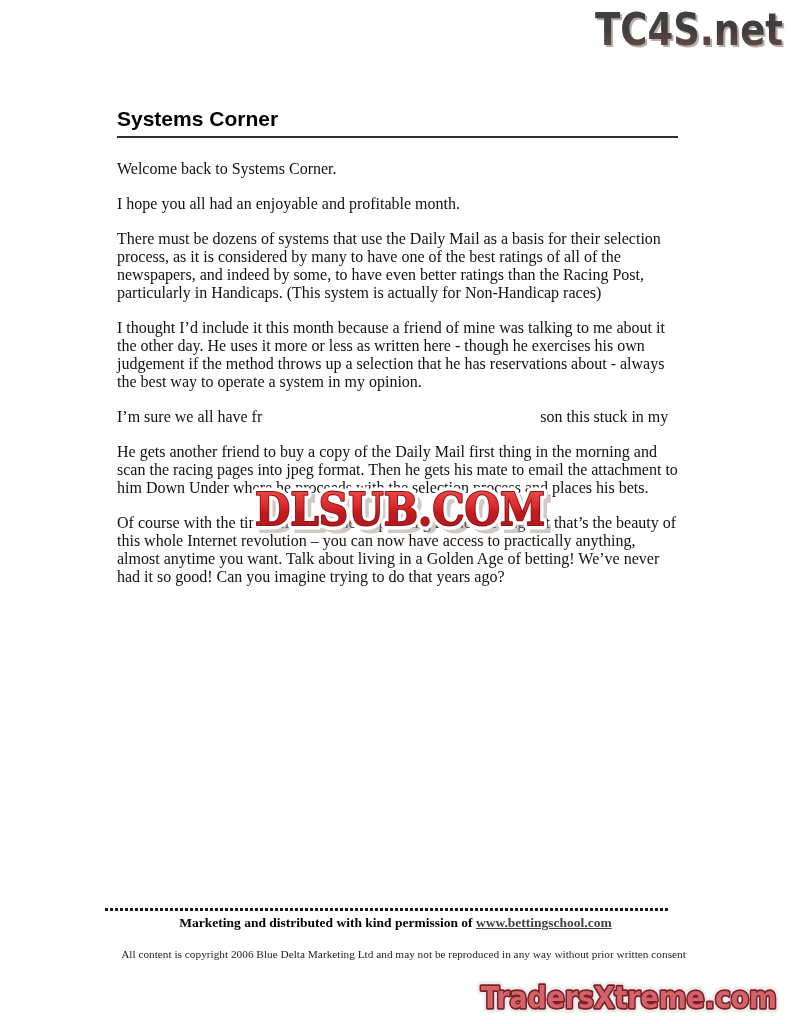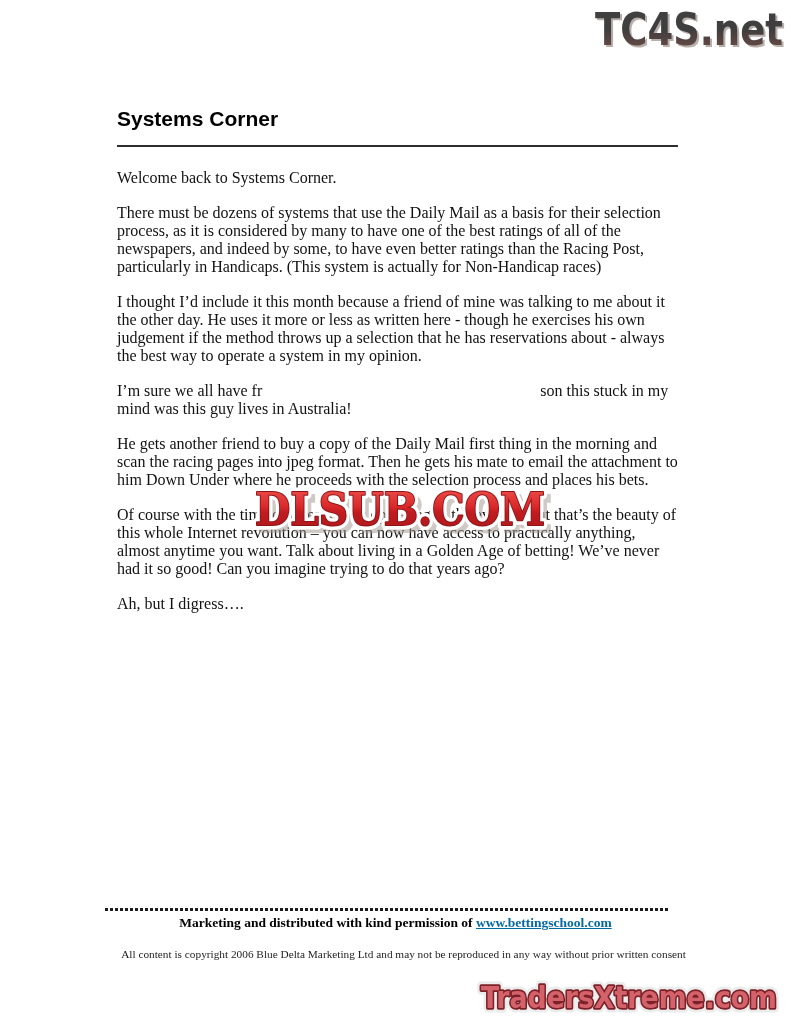--- a/index.html
+++ b/index.html
@@ -5,21 +5,21 @@
   html,body { margin:0; padding:0; background:#888; }
   .page {
     position:relative; width:791px; height:1024px; margin:0 auto;
     background:#ffffff; overflow:hidden;
     font-family:"Liberation Serif", serif; color:#111;
   }
   .content { position:absolute; left:117px; top:107px; width:561px; }
   h1.title {
     font-family:"Liberation Sans", sans-serif;
     font-size:21px; line-height:24px; font-weight:bold; color:#000;
-    margin:0 0 22px 0; padding-bottom:14px; border-bottom:2px solid #2e2e2e;
+    margin:0 0 22px 0; padding-bottom:5px; border-bottom:2px solid #2e2e2e;
   }
   p.para { font-size:16px; line-height:18px; margin:12px 0 17px 0; }
   .wm-gap { display:inline-block; width:278px; }
 
   
   .logo-tc4s { position:absolute; top:1px; right:2px; }
   .tc4s-sh { font:bold 44px "DejaVu Sans", sans-serif; fill:#b8aeab; }
   .tc4s-tx { font:bold 44px "DejaVu Sans", sans-serif; fill:url(#tcgrad); }
 
   
@@ -65,52 +65,51 @@
       </linearGradient>
     </defs>
     <text class="tc4s-sh" x="196" y="46" text-anchor="end" textLength="188" lengthAdjust="spacingAndGlyphs">TC4S.net</text>
     <text class="tc4s-tx" x="194" y="44" text-anchor="end" textLength="188" lengthAdjust="spacingAndGlyphs">TC4S.net</text>
   </svg>
 
   <div class="content">
     <h1 class="title">Systems Corner</h1>
 
     <p class="para">Welcome back to Systems Corner.</p>
+    <p class="para">I hope you all had an enjoyable and profitable month.</p>
     <p class="para">There must be dozens of systems that use the Daily Mail as a basis for their selection process, as it is considered by many to have one of the best ratings of all of the newspapers, and indeed by some, to have even better ratings than the Racing Post, particularly in Handicaps. (This system is actually for Non-Handicap races)</p>
     <p class="para">I thought I’d include it this month because a friend of mine was talking to me about it the other day. He uses it more or less as written here - though he exercises his own judgement if the method throws up a selection that he has reservations about - always the best way to operate a system in my opinion.</p>
 
     <p class="para">
       <span>I’m sure we all have fr</span><span class="wm-gap"></span><span>son this stuck in my</span><br>
-      <span>mind was this guy lives in Australia!</span>
     </p>
 
     <p class="para">He gets another friend to buy a copy of the Daily Mail first thing in the morning and scan the racing pages into jpeg format. Then he gets his mate to email the attachment to him Down Under where he proceeds with the selection process and places his bets.</p>
     <p class="para">Of course with the time difference he’s operating in the evening but that’s the beauty of this whole Internet revolution – you can now have access to practically anything, almost anytime you want. Talk about living in a Golden Age of betting! We’ve never had it so good! Can you imagine trying to do that years ago?</p>
-    <p class="para">Ah, but I digress….</p>
   </div>
 
   <svg class="wm" width="320" height="62" viewBox="0 0 320 62">
     <defs>
       <linearGradient id="wmgrad" x1="0" y1="0" x2="0" y2="1">
         <stop offset="0" stop-color="#ef5a52"></stop>
         <stop offset="0.45" stop-color="#d9282b"></stop>
         <stop offset="0.55" stop-color="#c01d20"></stop>
         <stop offset="1" stop-color="#a8161b"></stop>
       </linearGradient>
     </defs>
     <text class="wm-shadow" x="16" y="52" textLength="290" lengthAdjust="spacingAndGlyphs">DLSUB.COM</text>
     <text class="wm-outline" x="11" y="47" textLength="290" lengthAdjust="spacingAndGlyphs">DLSUB.COM</text>
     <text class="wm-edge" x="11" y="47" textLength="290" lengthAdjust="spacingAndGlyphs">DLSUB.COM</text>
     <text class="wm-fill" x="11" y="47" textLength="290" lengthAdjust="spacingAndGlyphs">DLSUB.COM</text>
   </svg>
 
   <div class="footer-rule"></div>
 
   <div class="permission">
-    <span>Marketing and distributed with kind permission of </span><a href="#" style="color:#0369a1;">www.bettingschool.com</a>
+    <span>Marketing and distributed with kind permission of </span><a href="#" style="color:#404040;">www.bettingschool.com</a>
   </div>
 
   <div class="copyright">All content is copyright 2006 Blue Delta Marketing Ltd and may not be reproduced in any way without prior written consent</div>
 
   <svg class="logo-traders" width="320" height="46" viewBox="0 0 320 46">
     <text class="tx-glow" x="12" y="32" textLength="296" lengthAdjust="spacingAndGlyphs">TradersXtreme.com</text>
     <text class="tx-outline" x="12" y="32" textLength="296" lengthAdjust="spacingAndGlyphs">TradersXtreme.com</text>
     <text class="tx-fill" x="12" y="32" textLength="296" lengthAdjust="spacingAndGlyphs">TradersXtreme.com</text>
   </svg>
 

